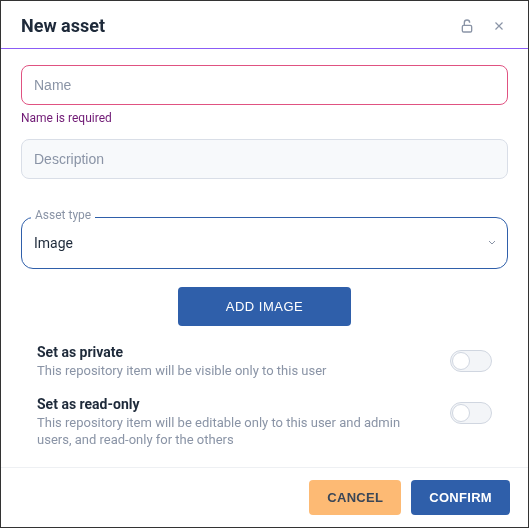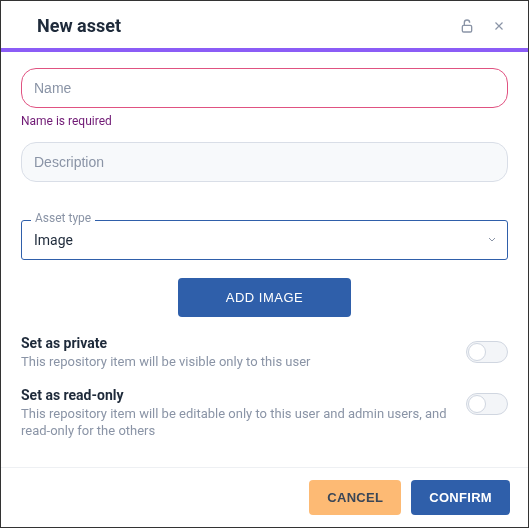--- a/index.html
+++ b/index.html
@@ -5,56 +5,56 @@
   * { box-sizing: border-box; }
   html, body { margin:0; padding:0; }
   body {
     width:529px; height:528px;
     font-family: -apple-system, BlinkMacSystemFont, "Segoe UI", Roboto, Arial, sans-serif;
     background:#fff;
     color:#1e2a3a;
     border:1px solid #333;
   }
   .dialog { display:flex; flex-direction:column; height:100%; }
-  .header { display:flex; align-items:center; padding:14px 20px 12px 36px; border-bottom:4px solid #8b5cf6; }
+  .header { display:flex; align-items:center; padding:14px 20px 12px 20px; border-bottom:1px solid #8b5cf6; }
   .header h1 { font-size:18px; font-weight:700; margin:0; color:#1e2a3a; flex:1; }
   .hicon { width:18px; height:18px; display:flex; align-items:center; justify-content:center; color:#8a94a6; margin-left:14px; cursor:pointer; }
   .hicon svg { display:block; }
 
   .content { padding:16px 20px; overflow:auto; }
 
   .field { position:relative; margin-bottom:14px; }
   .input {
-    width:100%; height:40px; border:1px solid #d9dee7; border-radius:15px;
+    width:100%; height:40px; border:1px solid #d9dee7; border-radius:8px;
     background:#f7f9fb; padding:0 12px; font-size:14px; color:#3a4657;
   }
   .input::placeholder { color:#8a94a6; }
   .input.error { border:1px solid #e05281; background:#fff; }
   .err-msg { color:#701a75; font-size:12px; margin-top:6px; }
 
   .select-wrap { position:relative; margin-top:38px; margin-bottom:18px; }
   .select {
-    width:100%; height:40px; border:1px solid #2f5faa; border-radius:3px;
+    width:100%; height:52px; border:1px solid #2f5faa; border-radius:12px;
     background:#fff; padding:0 34px 0 12px; font-size:14px; color:#1e2a3a;
     display:flex; align-items:center; cursor:pointer;
   }
   .float-label {
     position:absolute; top:-9px; left:10px; background:#fff; padding:0 4px;
     font-size:12px; color:#8a94a6;
   }
   .chev { position:absolute; right:10px; top:50%; transform:translateY(-50%); pointer-events:none; color:#8a94a6; }
 
   .center { text-align:center; margin:8px 0 18px; }
   .add-btn {
     background:#2f5faa; color:#fff; border:none; border-radius:4px;
     font-weight:400; font-size:13px; letter-spacing:.5px;
     padding:12px 48px; cursor:pointer;
   }
 
-  .toggle-row { display:flex; align-items:flex-start; gap:14px; margin:14px 0 16px; }
+  .toggle-row { display:flex; align-items:flex-start; gap:14px; margin:14px 16px 16px; }
   .toggle-text { flex:1; }
   .toggle-title { font-size:14px; font-weight:700; color:#1e2a3a; }
   .toggle-desc { font-size:13px; color:#8a94a6; margin-top:2px; line-height:1.35; }
   .switch {
     width:42px; height:22px; border-radius:11px; border:1px solid #d0d6e0;
     background:#f3f5f8; position:relative; flex-shrink:0; cursor:pointer; margin-top:6px;
   }
   .switch .knob {
     position:absolute; top:1px; left:1px; width:18px; height:18px;
     border-radius:50%; background:#fff; border:1px solid #d0d6e0;

